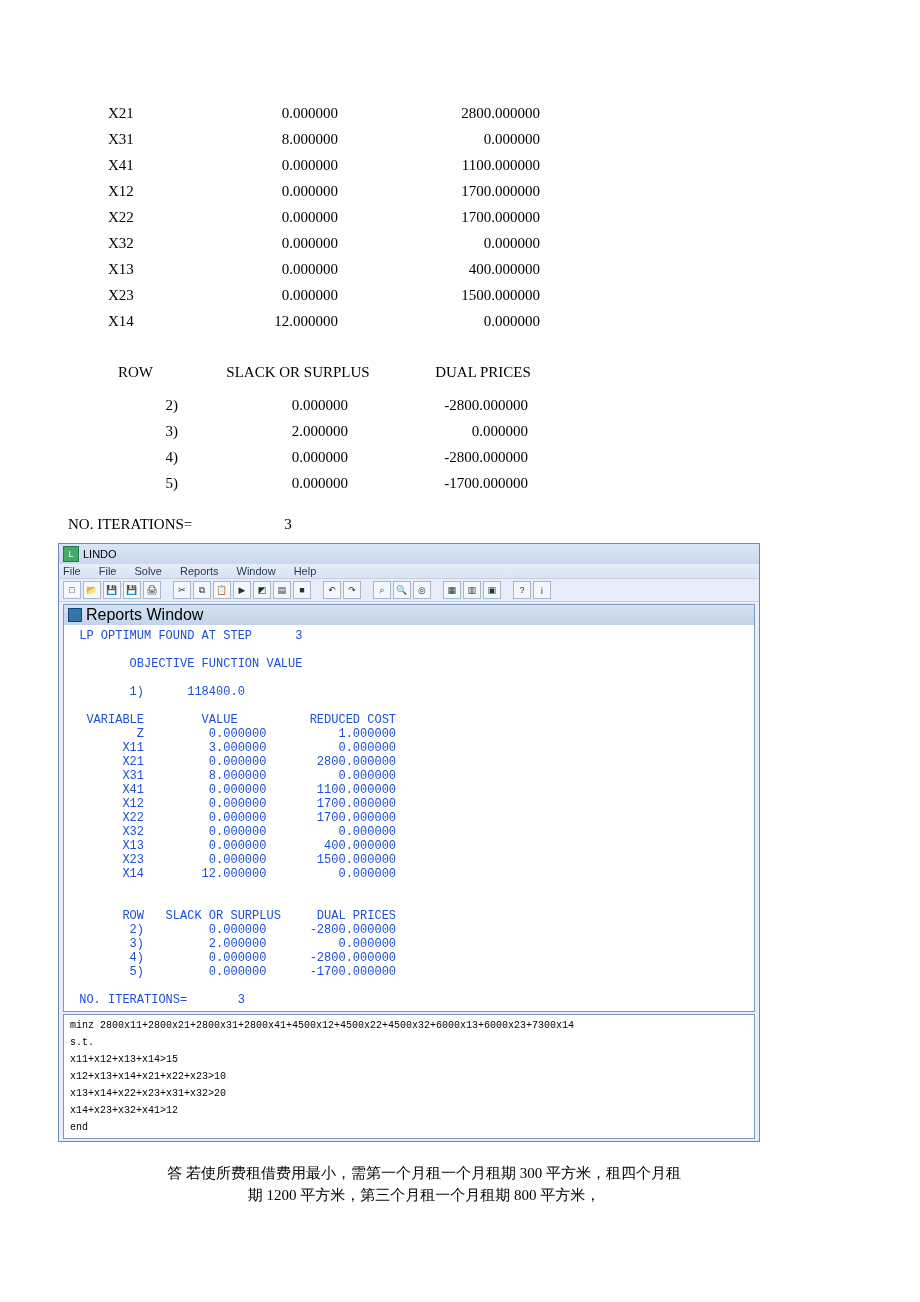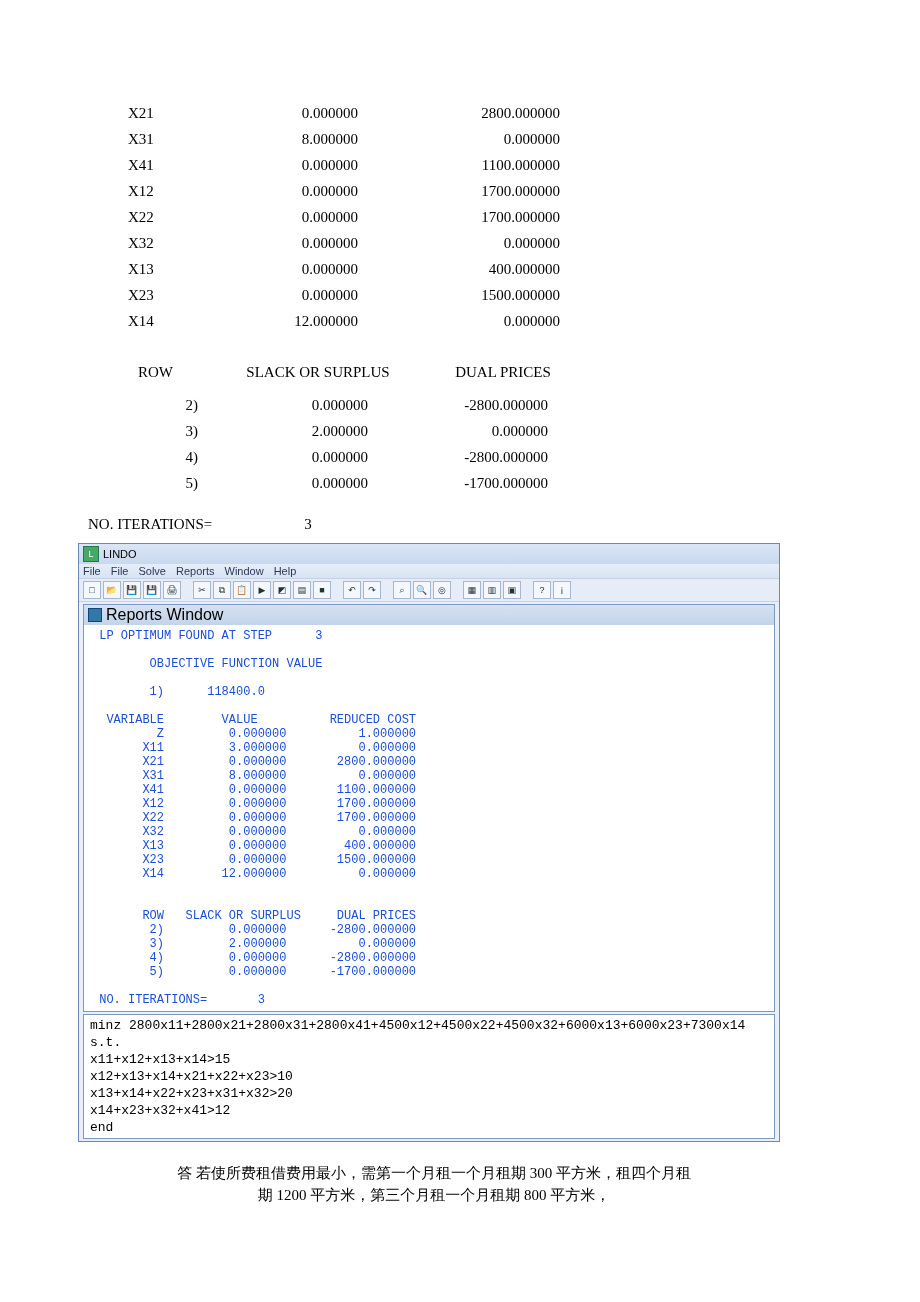--- a/index.html
+++ b/index.html
@@ -5,21 +5,21 @@
   body {
     margin: 0;
     padding: 0;
     background: #fff;
     font-family: "Times New Roman", serif;
     font-size: 15px;
     color: #000;
     width: 920px;
   }
   .page {
-    padding: 100px 140px 40px 88px;
+    padding: 100px 140px 40px 68px;
   }
   .vartable {
     margin-left: 40px;
     margin-bottom: 30px;
   }
   .vartable .row {
     display: flex;
     height: 26px;
     align-items: center;
   }
@@ -56,21 +56,21 @@
     gap:4px;
   }
   .lindo-title .ico {
     width:14px; height:14px;
     background:#4a6; border:1px solid #275;
     font-size:9px; display:flex;align-items:center;justify-content:center;color:#fff;
   }
   .menubar {
     background: linear-gradient(#e6edf8,#d8e3f3);
     padding: 1px 4px;
-    display:flex; gap:10px;
+    display:flex; gap:18px;
     color:#2a3a55;
   }
   .toolbar {
     background:#e6edf8;
     border-top:1px solid #c6d2e3;
     border-bottom:1px solid #c6d2e3;
     padding:2px 4px;
     display:flex;
     align-items:center;
     gap:2px;
@@ -101,21 +101,21 @@
   .mono {
     font-family: "Courier New", monospace;
     font-size: 12px;
     white-space: pre;
     padding: 4px 8px;
     line-height: 14px;
     color:#1d4ed8;
   }
   .model {
     font-family: "Courier New", monospace;
-    font-size: 13px;
+    font-size: 10px;
     white-space: pre;
     padding: 2px 6px;
     line-height:17px;
     color:#000;
   }
   .answer {
     font-family: "SimSun","Songti SC", serif;
     font-size: 15px;
     line-height: 22px;
     margin-top: 2px;

